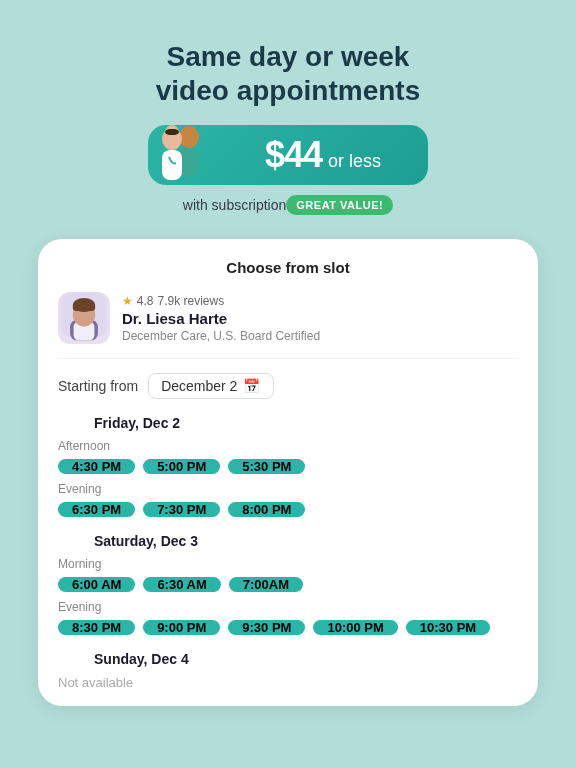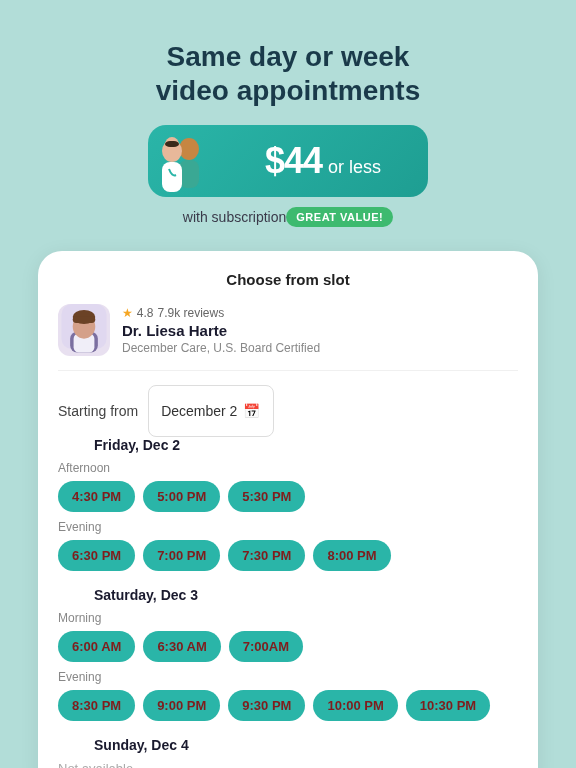--- a/index.html
+++ b/index.html
@@ -22,21 +22,21 @@
       font-weight: 800;
       line-height: 1.2;
       margin-bottom: 18px;
     }
 
     
     .price-banner {
       background: linear-gradient(135deg, #2ab5a8 0%, #1e9e92 100%);
       border-radius: 18px;
       width: 280px;
-      height: 72px;
+      height: 60px;
       display: flex;
       align-items: center;
       justify-content: center;
       position: relative;
       margin-bottom: 10px;
       overflow: visible;
     }
     .price-banner-illustration {
       position: absolute;
       left: -4px;
@@ -135,33 +135,34 @@
     .doctor-specialty {
       font-size: 12px;
       color: #888;
     }
 
     
     .starting-from-row {
       display: flex;
       align-items: center;
       gap: 10px;
+      margin-bottom: 16px;
     }
     .starting-from-label {
       font-size: 14px;
       color: #444;
       font-weight: 400;
     }
     .date-picker-btn {
       display: flex;
       align-items: flex-end;
       gap: 6px;
       border: 1.5px solid #ddd;
       border-radius: 8px;
-      padding: 17px 12px;
+      padding: 4px 12px;
       font-size: 14px;
       color: #333;
       background: white;
       cursor: pointer;
     }
     .calendar-icon { color: #888; font-size: 14px; }
 
     
     .day-section {
       margin-bottom: 16px;
@@ -179,24 +180,24 @@
       margin-bottom: 6px;
     }
     .time-slots {
       display: flex;
       flex-wrap: wrap;
       gap: 8px;
       margin-bottom: 8px;
     }
     .time-slot {
       background-color: #2ab5a8;
-      color: #7f1d1d;
+      color: #000000;
       font-size: 13px;
       font-weight: 600;
-      padding: 8px 14px;
+      padding: 0 14px;
       border-radius: 30px;
       cursor: pointer;
       border: none;
     }
     .not-available {
       font-size: 13px;
       color: #aaa;
       margin-bottom: 4px;
     }
   </style>
@@ -279,21 +280,20 @@
         <div class="day-label">Friday, Dec 2</div>
         <div class="period-label">Afternoon</div>
         <div class="time-slots">
           <button class="time-slot">4:30 PM</button>
           <button class="time-slot">5:00 PM</button>
           <button class="time-slot">5:30 PM</button>
         </div>
         <div class="period-label">Evening</div>
         <div class="time-slots">
           <button class="time-slot">6:30 PM</button>
-          <button class="time-slot">7:00 PM</button>
           <button class="time-slot">7:30 PM</button>
           <button class="time-slot">8:00 PM</button>
         </div>
       </div>
       <div class="day-section">
         <div class="day-label">Saturday, Dec 3</div>
         <div class="period-label">Morning</div>
         <div class="time-slots">
           <button class="time-slot">6:00 AM</button>
           <button class="time-slot">6:30 AM</button>

